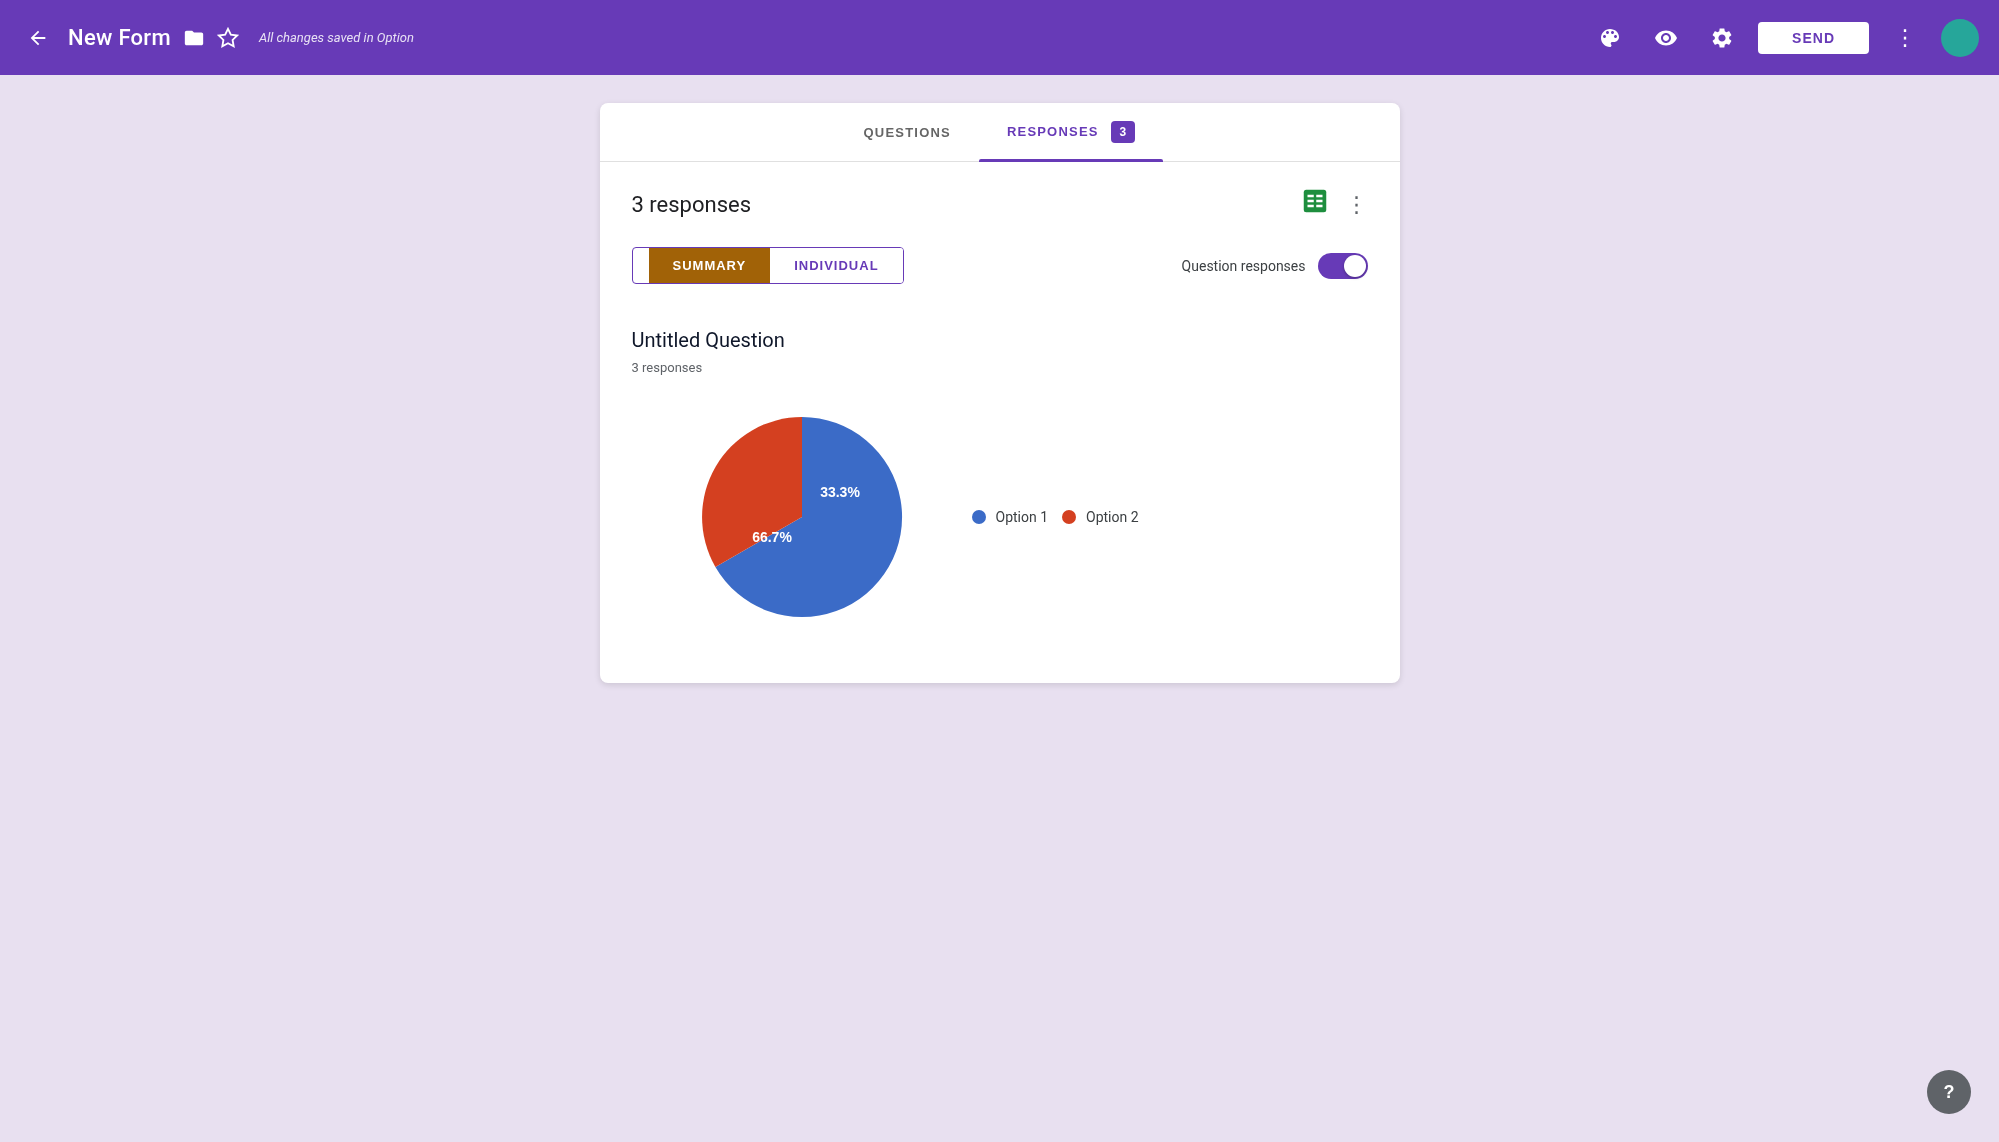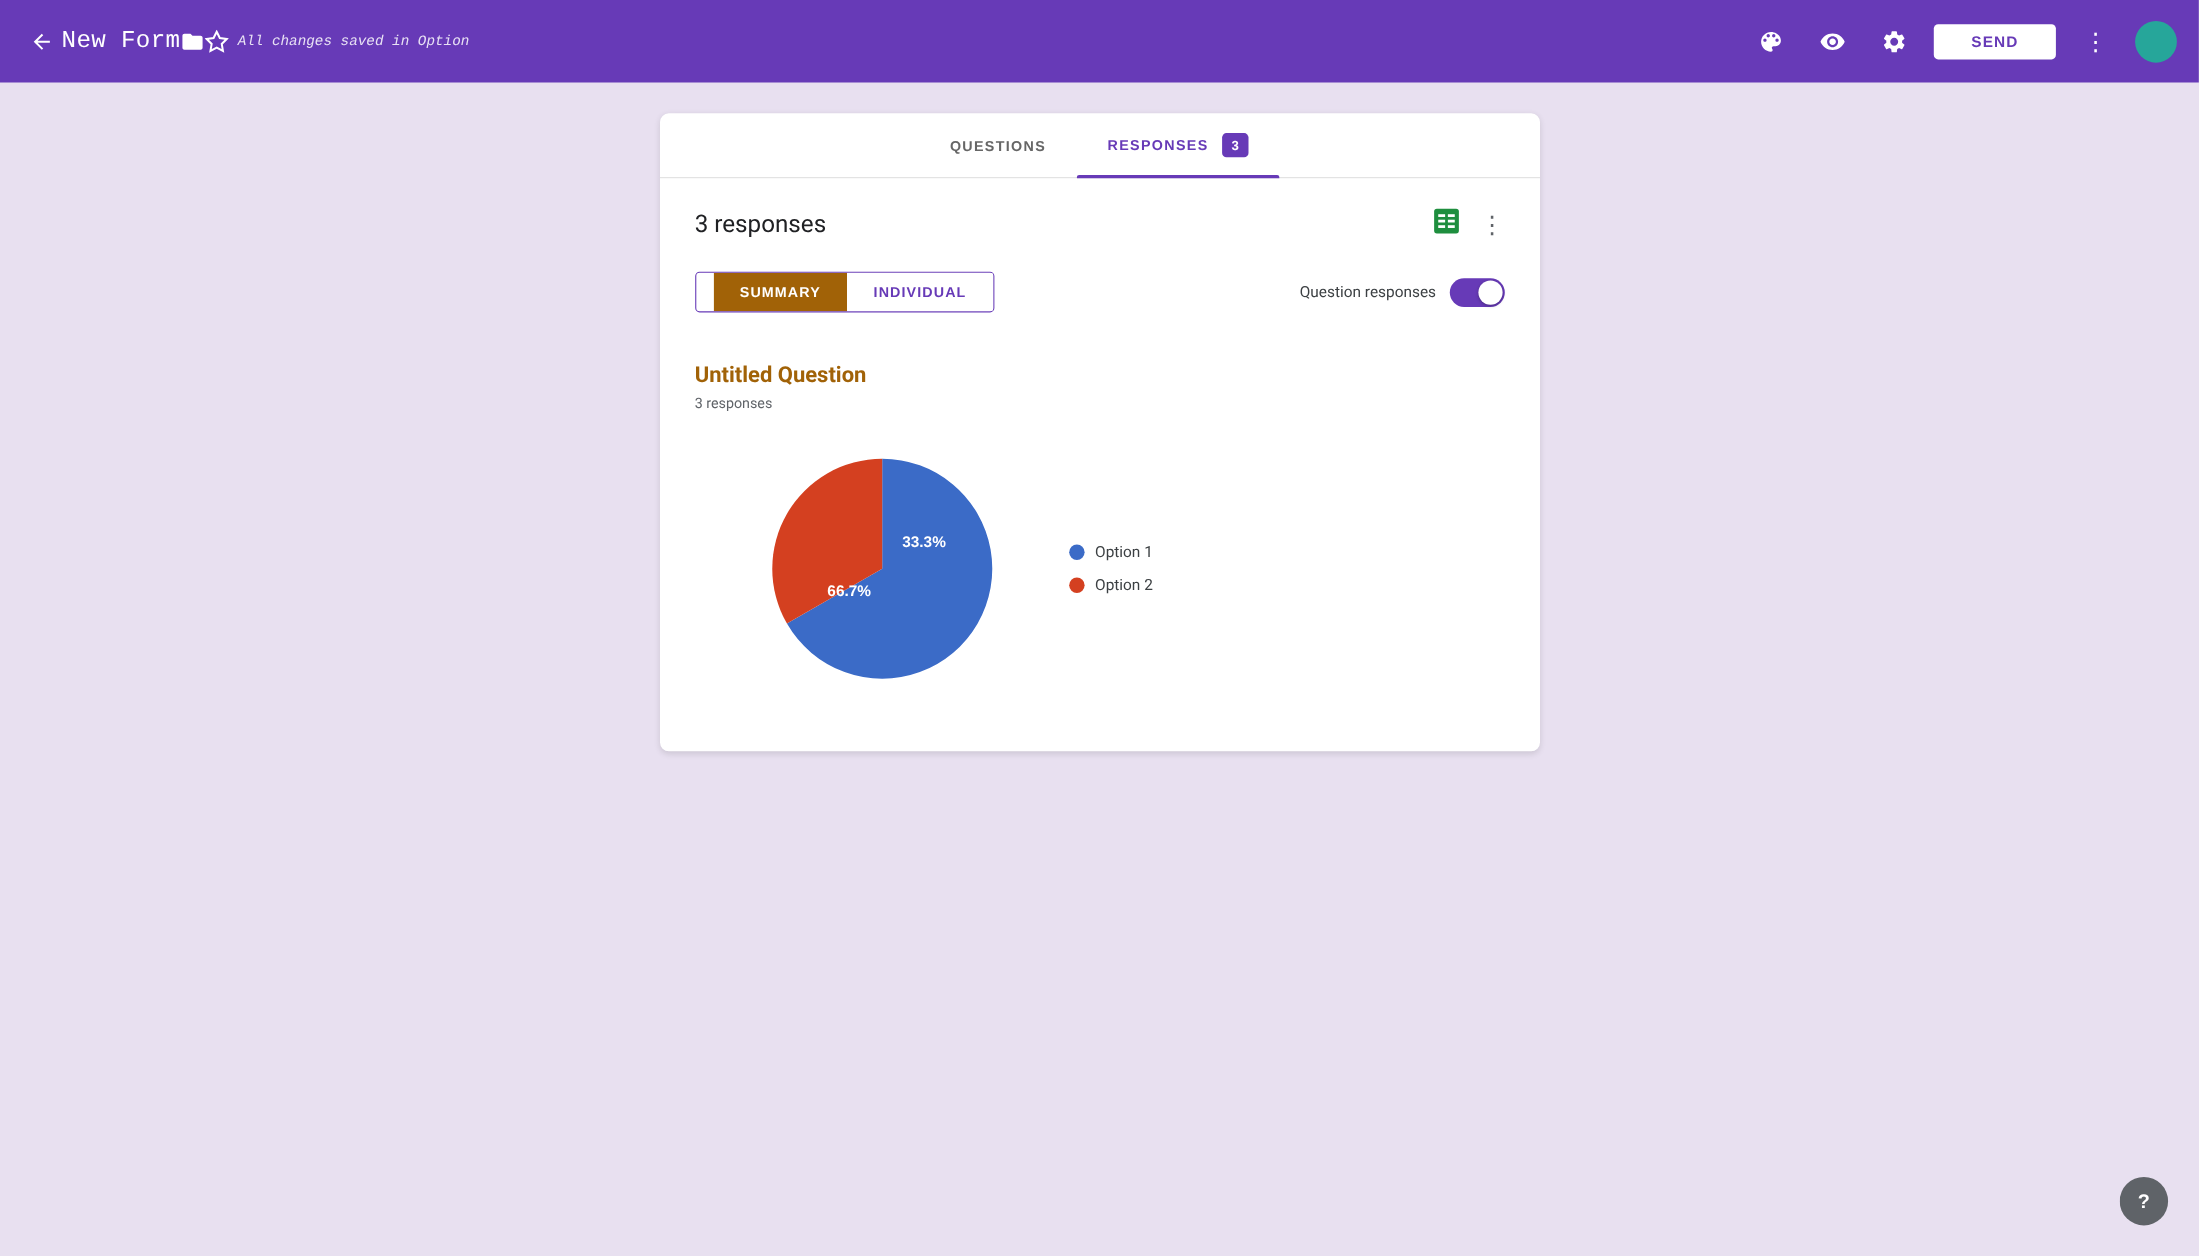--- a/index.html
+++ b/index.html
@@ -10,23 +10,22 @@
       background: #673ab7;
       height: 75px;
       display: flex;
       align-items: center;
       padding: 0 20px;
       position: relative;
     }
     .header-left {
       display: flex;
       align-items: center;
-      gap: 0;
+      gap: 12px;
       flex: 1;
-      font-family: Liberation Mono, monospace;
     }
     .back-btn {
       color: white;
       background: none;
       border: none;
       cursor: pointer;
       font-size: 22px;
       display: flex;
       align-items: center;
       justify-content: center;
@@ -258,22 +257,22 @@
       right: 2px;
       box-shadow: 0 1px 3px rgba(0,0,0,0.3);
     }
 
     
     .question-section {
       padding: 24px 32px 40px 32px;
     }
     .question-title {
       font-size: 20px;
-      font-weight: 700;
-      color: #a16207;
+      font-weight: 400;
+      color: #0f172a;
       margin-bottom: 8px;
     }
     .question-response-count {
       font-size: 13px;
       color: #5f6368;
       margin-bottom: 32px;
     }
 
     
     .chart-area {
@@ -282,21 +281,21 @@
       gap: 60px;
       padding-left: 60px;
     }
     .pie-chart-container {
       position: relative;
       width: 220px;
       height: 220px;
     }
     .legend {
       display: flex;
-      flex-direction: column;
+      flex-direction: row;
       gap: 14px;
     }
     .legend-item {
       display: flex;
       align-items: center;
       gap: 10px;
       font-size: 14px;
       color: #3c4043;
     }
     .legend-dot {

